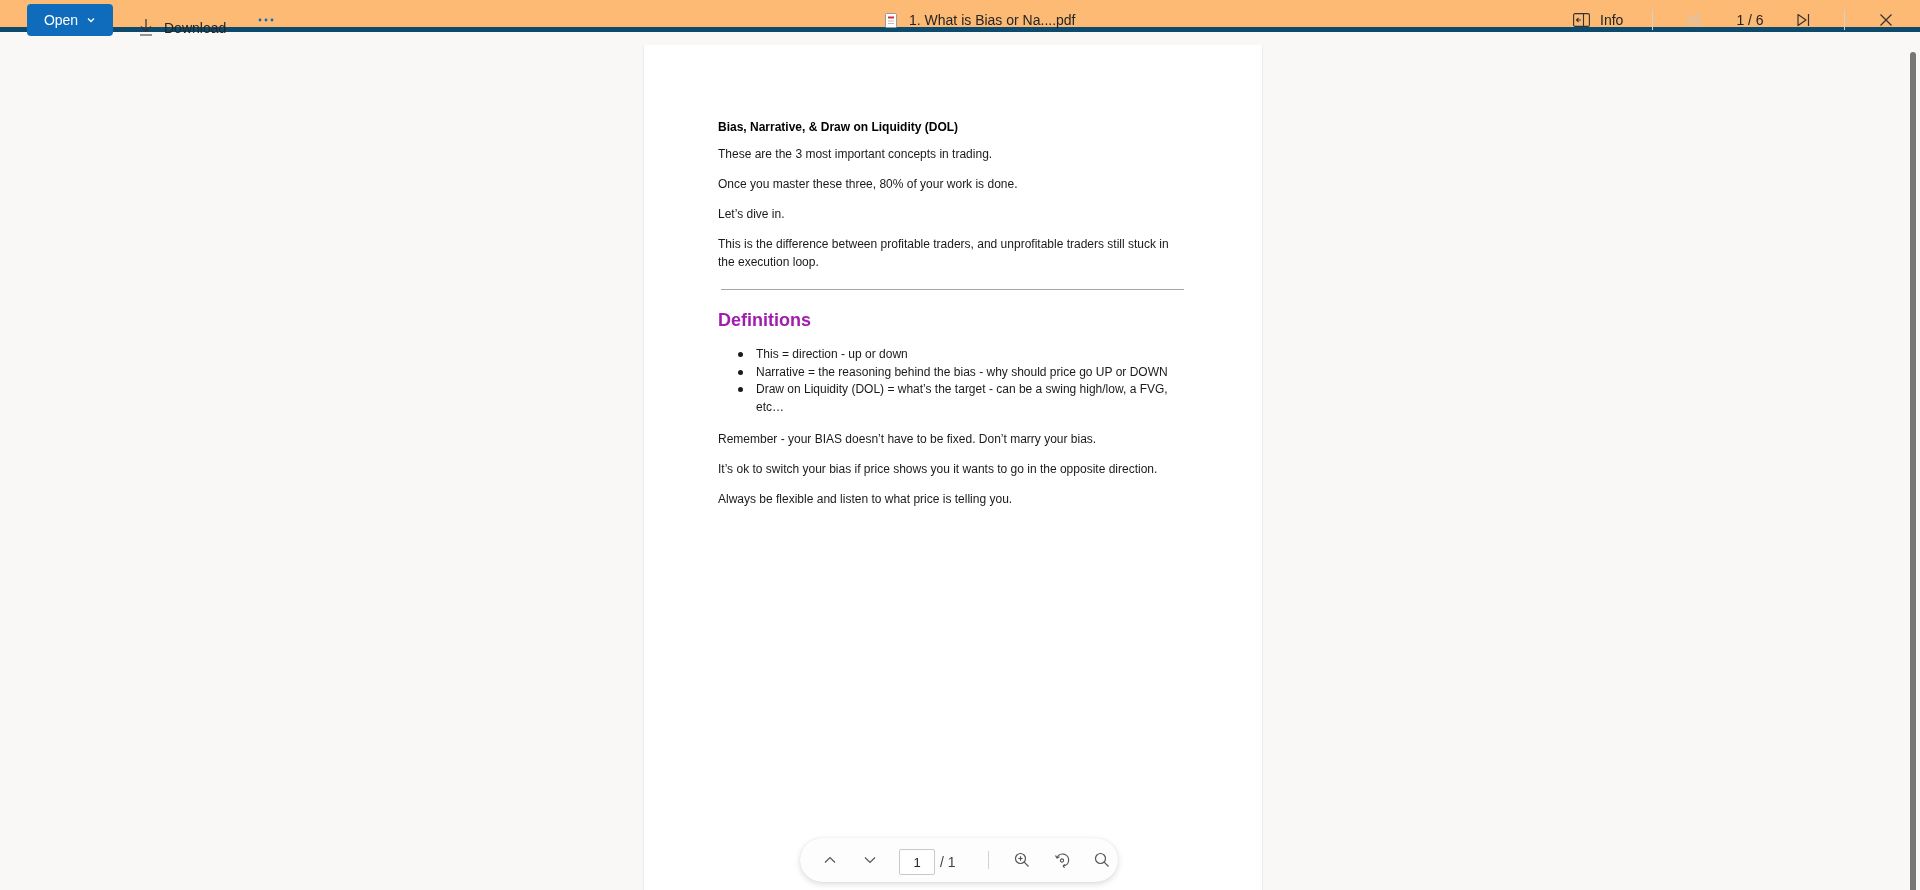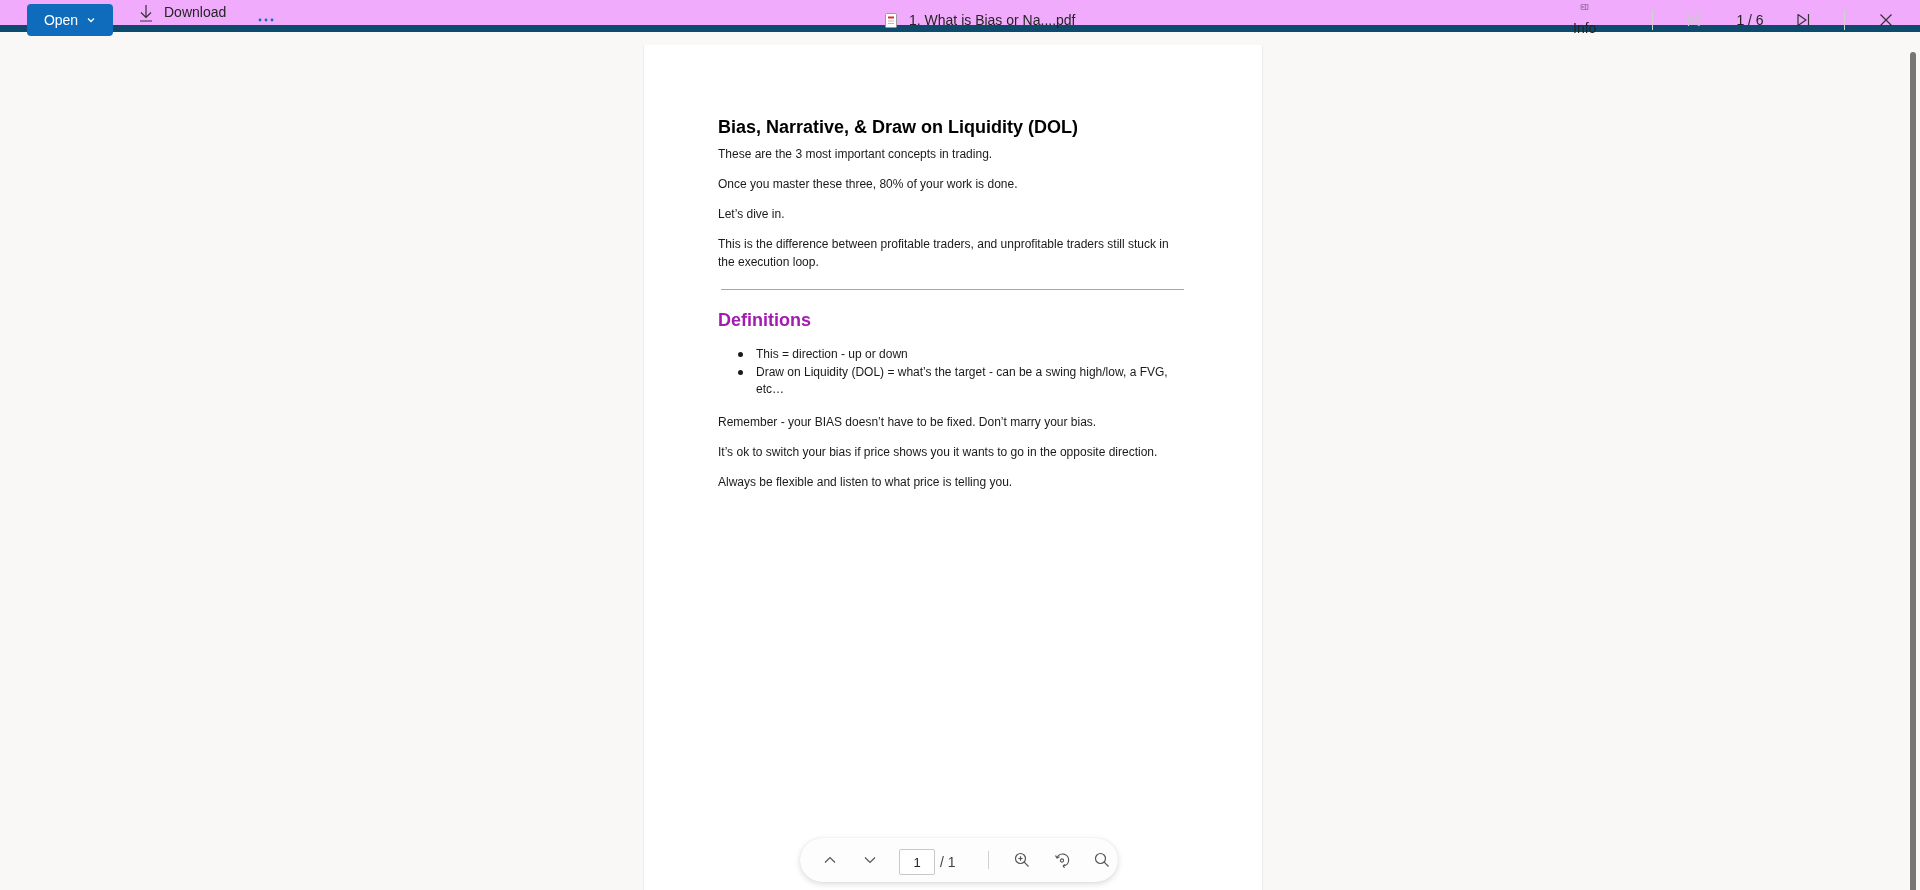--- a/index.html
+++ b/index.html
@@ -6,50 +6,50 @@
   html, body { width: 1920px; height: 890px; overflow: hidden; }
   body {
     font-family: "Liberation Sans", "DejaVu Sans", sans-serif;
     background: #f9f8f7;
     color: #1f1f1f;
     position: relative;
   }
   
   .topbar {
     position: absolute; left: 0; top: 0; width: 1920px; height: 32px;
-    background: #f0abfc;
-    border-bottom: 7px solid #0c4a6e;
+    background: #fdba74;
+    border-bottom: 5px solid #0c4a6e;
   }
   .btn-open {
     position: absolute; left: 27px; top: 4px; width: 86px; height: 32px;
     background: #0f6cbd; color: #fff; border-radius: 4px;
     display: flex; align-items: center; justify-content: center; gap: 8px;
     font-size: 14px; cursor: pointer;
   }
   .btn-open svg { width: 10px; height: 10px; }
   .btn-download {
     position: absolute; left: 138px; top: 4px; height: 32px;
-    display: flex; align-items: flex-start; gap: 10px;
+    display: flex; align-items: flex-end; gap: 10px;
     font-size: 14px; color: #242424; cursor: pointer;
   }
   .btn-download svg { width: 16px; height: 18px; }
   .btn-more {
     position: absolute; left: 252px; top: 4px; width: 28px; height: 32px;
     display: flex; align-items: center; justify-content: center; cursor: pointer;
   }
   .file-title {
     position: absolute; left: 873px; top: 4px; height: 32px;
     display: flex; align-items: center; gap: 12px;
     font-size: 14px; color: #242424; padding-left: 12px;
   }
   .file-title svg { width: 12px; height: 15px; }
   .btn-info {
     position: absolute; left: 1573px; top: 4px; height: 32px;
     display: flex; align-items: center; gap: 10px;
-    font-size: 14px; color: #242424; cursor: pointer; flex-direction: column;
+    font-size: 14px; color: #242424; cursor: pointer;
   }
   .btn-info svg { width: 17px; height: 14px; }
   .vsep {
     position: absolute; top: 10px; width: 1px; height: 20px; background: #d1d1d1;
   }
   .nav-icon {
     position: absolute; top: 4px; width: 28px; height: 32px;
     display: flex; align-items: center; justify-content: center; cursor: pointer;
   }
   .nav-icon svg { width: 16px; height: 16px; }
@@ -69,21 +69,21 @@
     position: absolute; left: 643px; top: 45px; width: 620px; height: 845px;
     background: #ffffff;
     border-left: 1px solid #ececec;
     border-right: 1px solid #ececec;
   }
   .doc {
     position: absolute; left: 74px; top: 70px; width: 470px;
     font-size: 12px; line-height: 18px; color: #1a1a1a;
   }
   .doc h1 {
-    font-size: 18px; font-weight: bold; line-height: 24px; color: #000;
+    font-size: 12px; font-weight: bold; line-height: 24px; color: #000;
     margin-bottom: 6px;
   }
   .doc p { margin-bottom: 12px; }
   .doc hr {
     border: none; border-top: 1.5px solid #a6a6a6;
     margin: 18px 0 18px 3px; width: 463px;
   }
   .doc h2 {
     font-size: 18px; font-weight: bold; line-height: 24px; color: #a21caf;
     margin-bottom: 14px;
@@ -202,20 +202,21 @@
   <div class="doc">
     <h1>Bias, Narrative, &amp; Draw on Liquidity (DOL)</h1>
     <p>These are the 3 most important concepts in trading.</p>
     <p>Once you master these three, 80% of your work is done.</p>
     <p>Let’s dive in.</p>
     <p>This is the difference between profitable traders, and unprofitable traders still stuck in the execution loop.</p>
     <hr>
     <h2>Definitions</h2>
     <ul>
       <li>This = direction - up or down</li>
+      <li>Narrative = the reasoning behind the bias - why should price go UP or DOWN</li>
       <li>Draw on Liquidity (DOL) = what’s the target - can be a swing high/low, a FVG, etc…</li>
     </ul>
     <p>Remember - your BIAS doesn’t have to be fixed. Don’t marry your bias.</p>
     <p>It’s ok to switch your bias if price shows you it wants to go in the opposite direction.</p>
     <p>Always be flexible and listen to what price is telling you.</p>
   </div>
 </div>
 
 <div class="float-bar">
   <div class="fb-icon" style="left:16px;">

